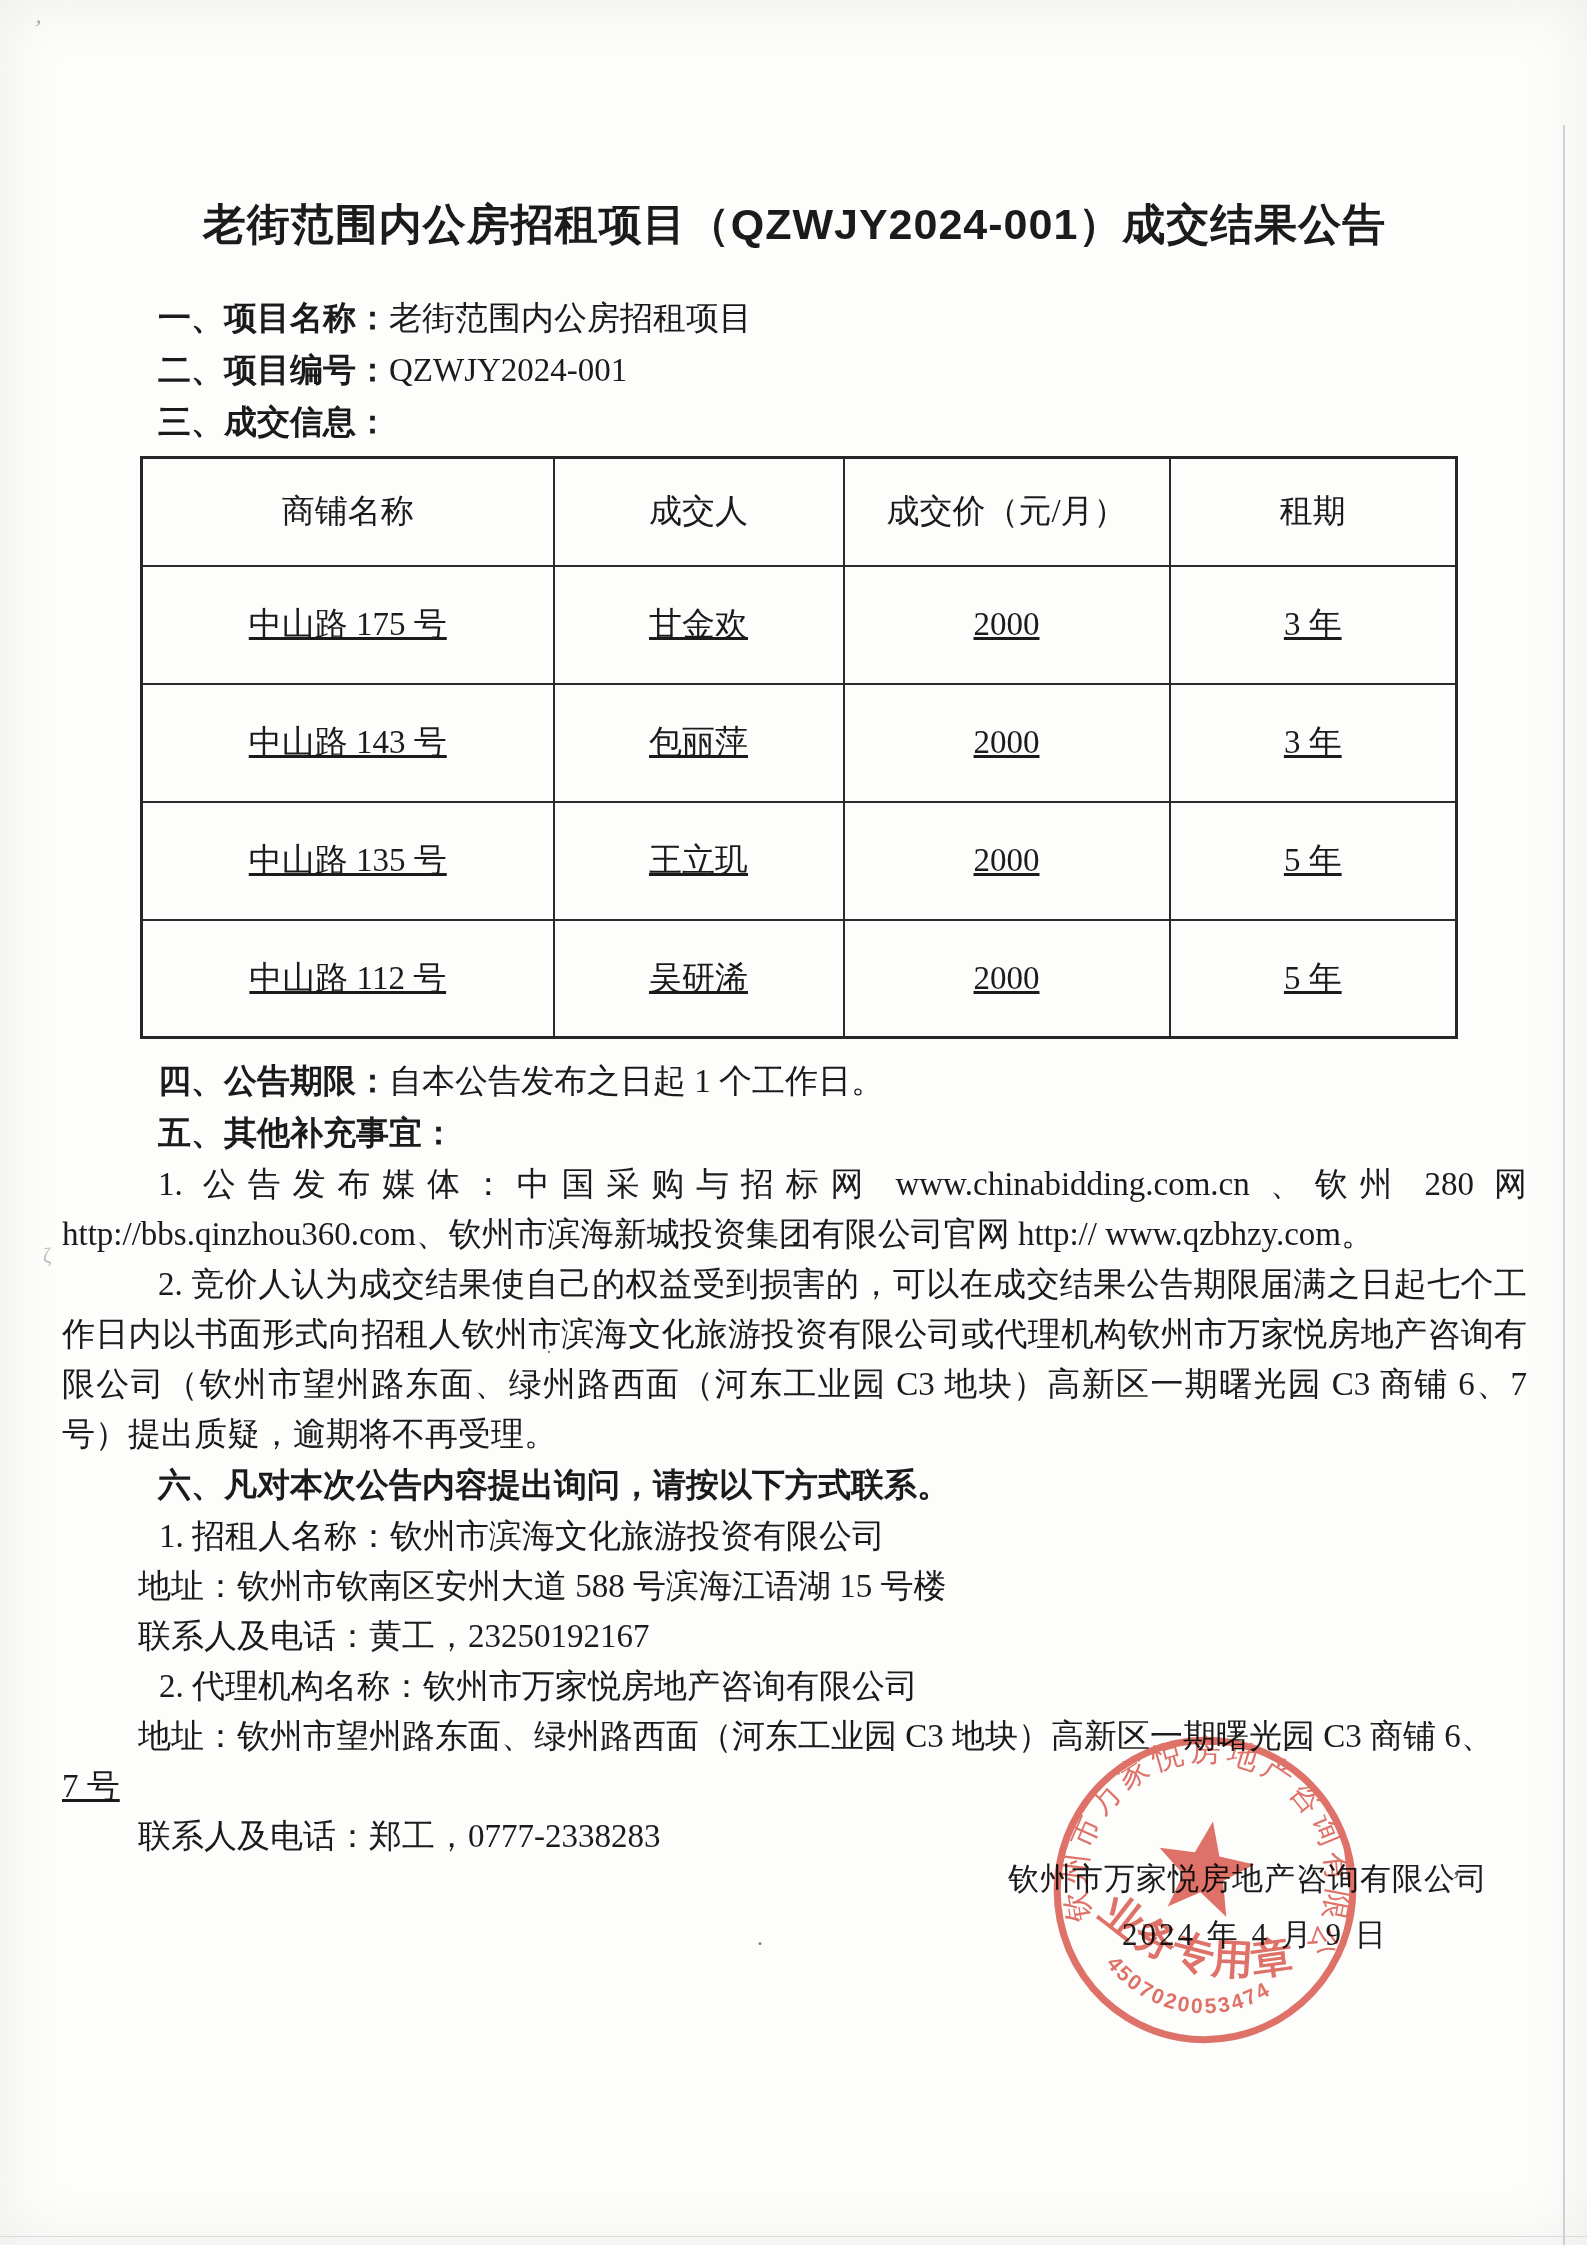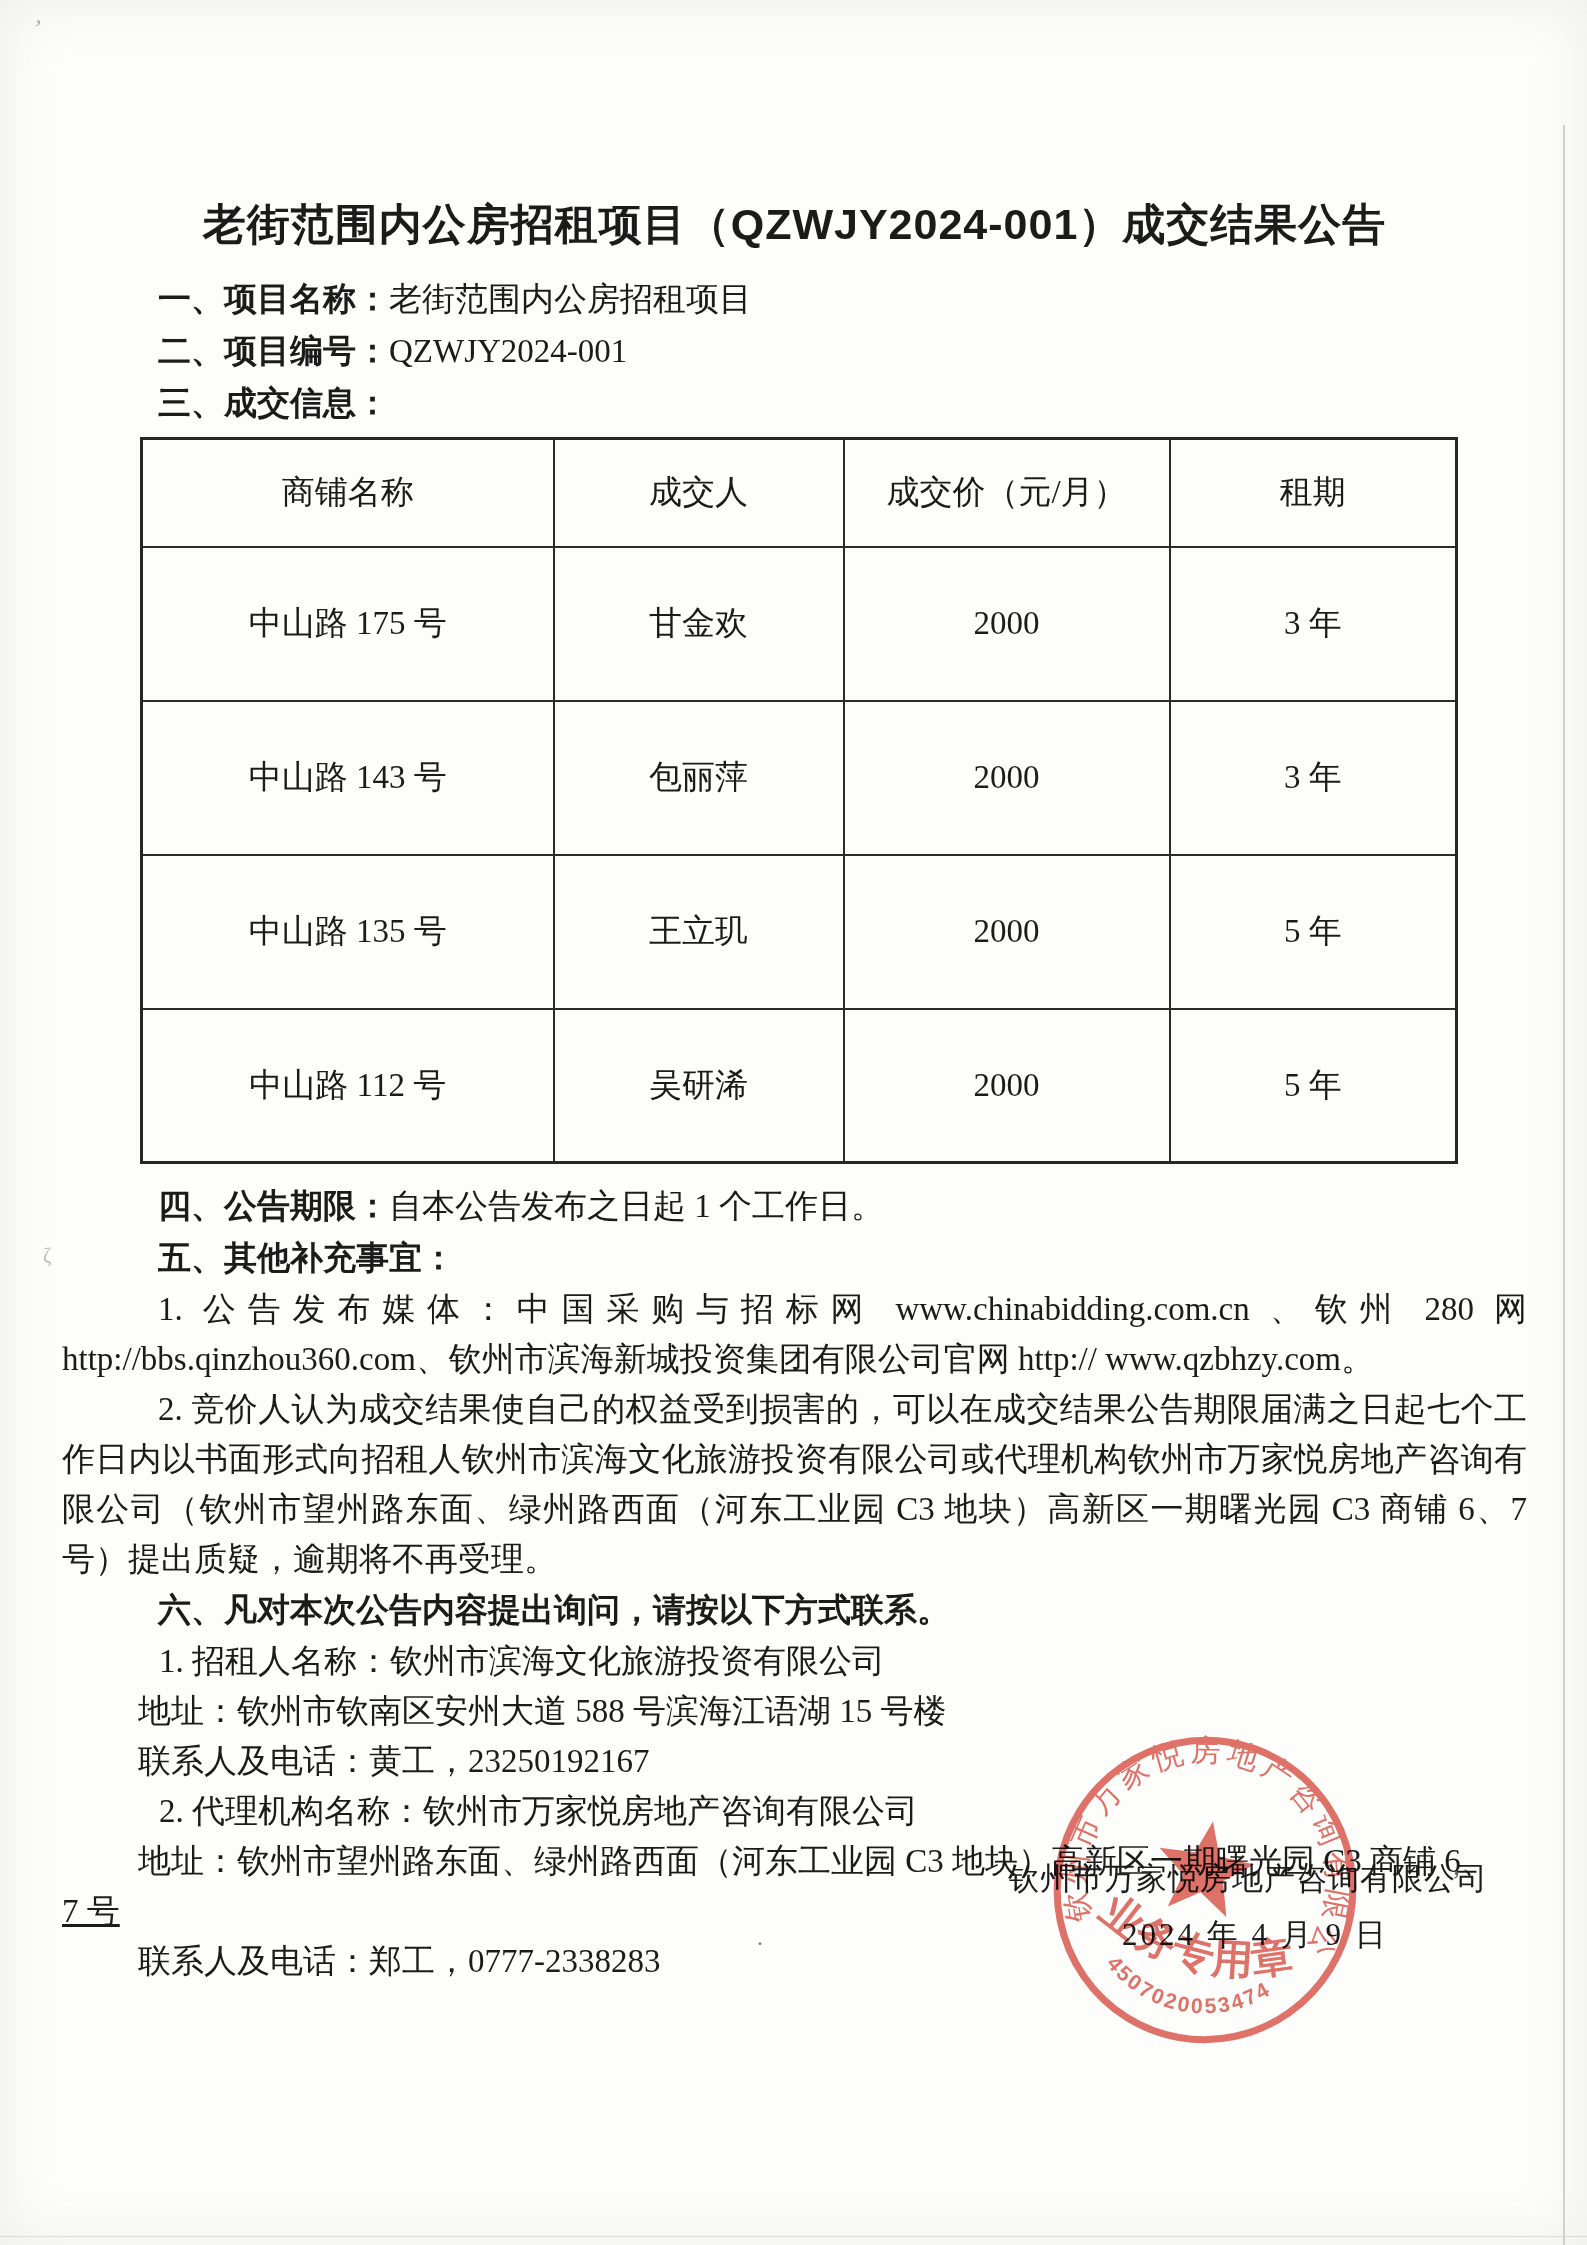--- a/index.html
+++ b/index.html
@@ -9,21 +9,21 @@
     margin:0 auto;
     background:#fdfdfc;
     overflow:hidden;
     font-family:"Liberation Serif","DejaVu Serif",serif;
     color:#1b1b1b;
     box-shadow: inset 0 0 60px rgba(120,120,120,.12);
   }
   .content { position:absolute; left:62px; top:196px; width:1465px; }
 
   h1.title {
-    margin:0 0 19px 0;
+    margin:0 0 38px 0;
     text-align:center;
     font-family:"Liberation Sans","DejaVu Sans",sans-serif;
     font-weight:bold;
     font-size:43px;
     letter-spacing:1px;
     white-space:nowrap;
   }
 
   p { margin:0; font-size:33px; line-height:52px; }
   .indent { text-indent:96px; }
@@ -40,21 +40,21 @@
   }
   table.deal th, table.deal td {
     border:2px solid #2b2b2b;
     text-align:center;
     vertical-align:middle;
     font-size:33px;
     font-weight:normal;
     padding:0;
   }
   table.deal thead tr { height:108px; }
-  table.deal tbody tr { height:154px; }
+  table.deal tbody tr { height:118px;text-decoration:underline; }
 
   .c-item  { margin-left:97px;  line-height:50px; }
   .c-sub   { margin-left:76px; line-height:50px; }
   .c-flush { margin-left:0;     line-height:50px;text-decoration:underline; }
 
   .sig-company {
     position:absolute; left:1008px; top:1858px;
     font-size:31px; letter-spacing:1px; white-space:nowrap;
   }
   .sig-date {

